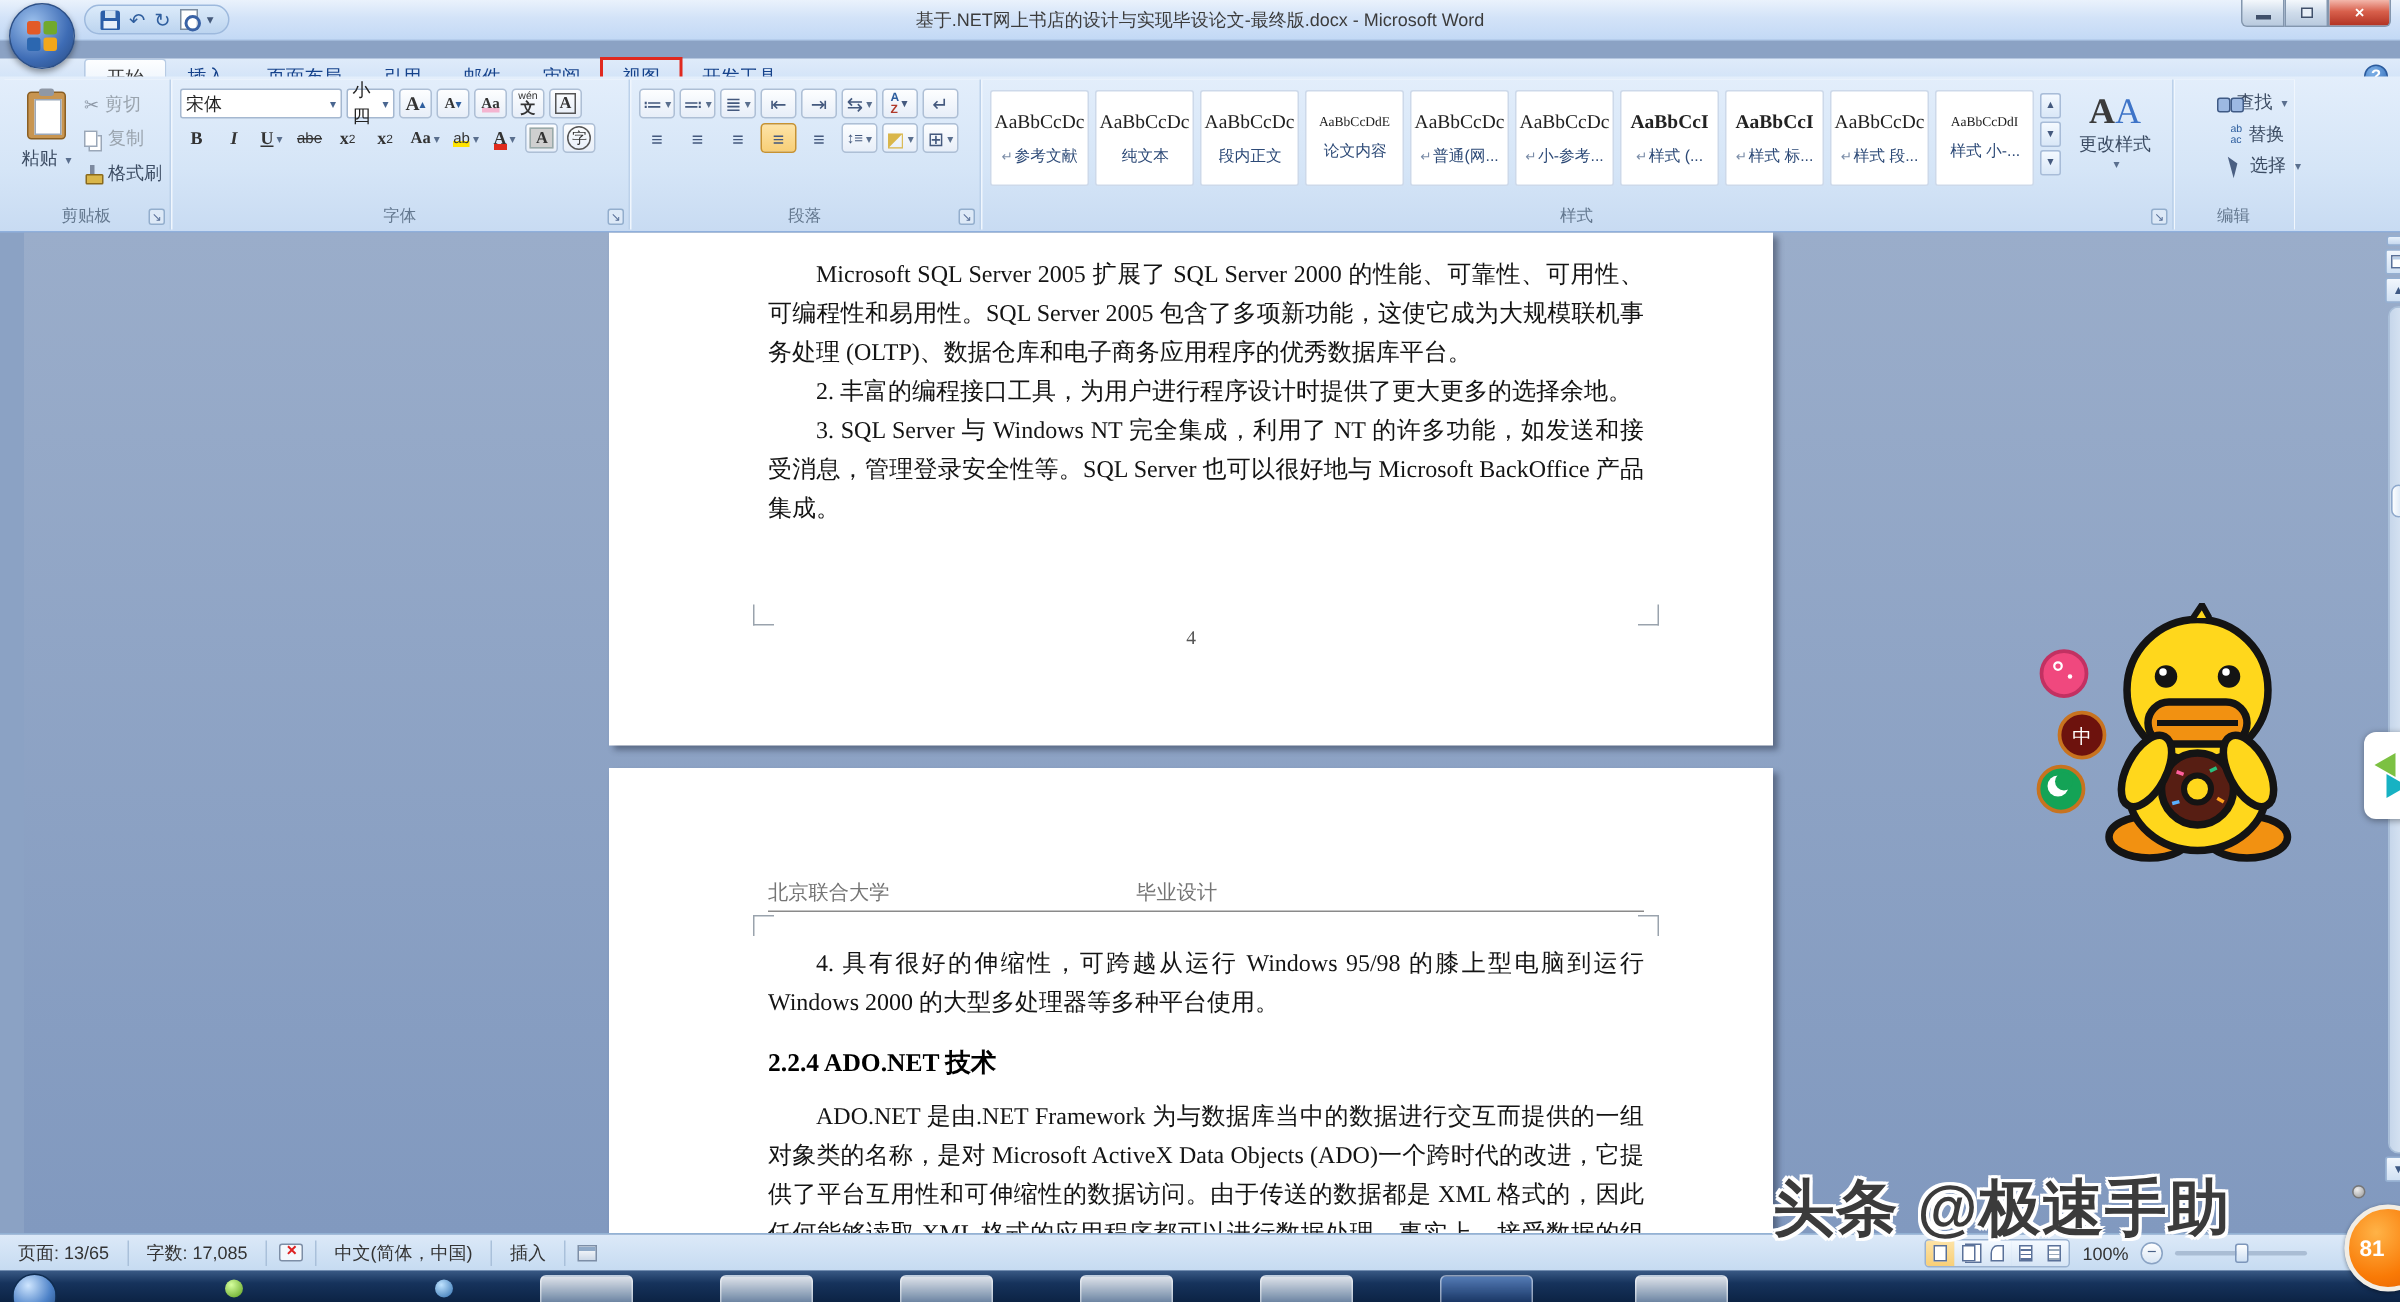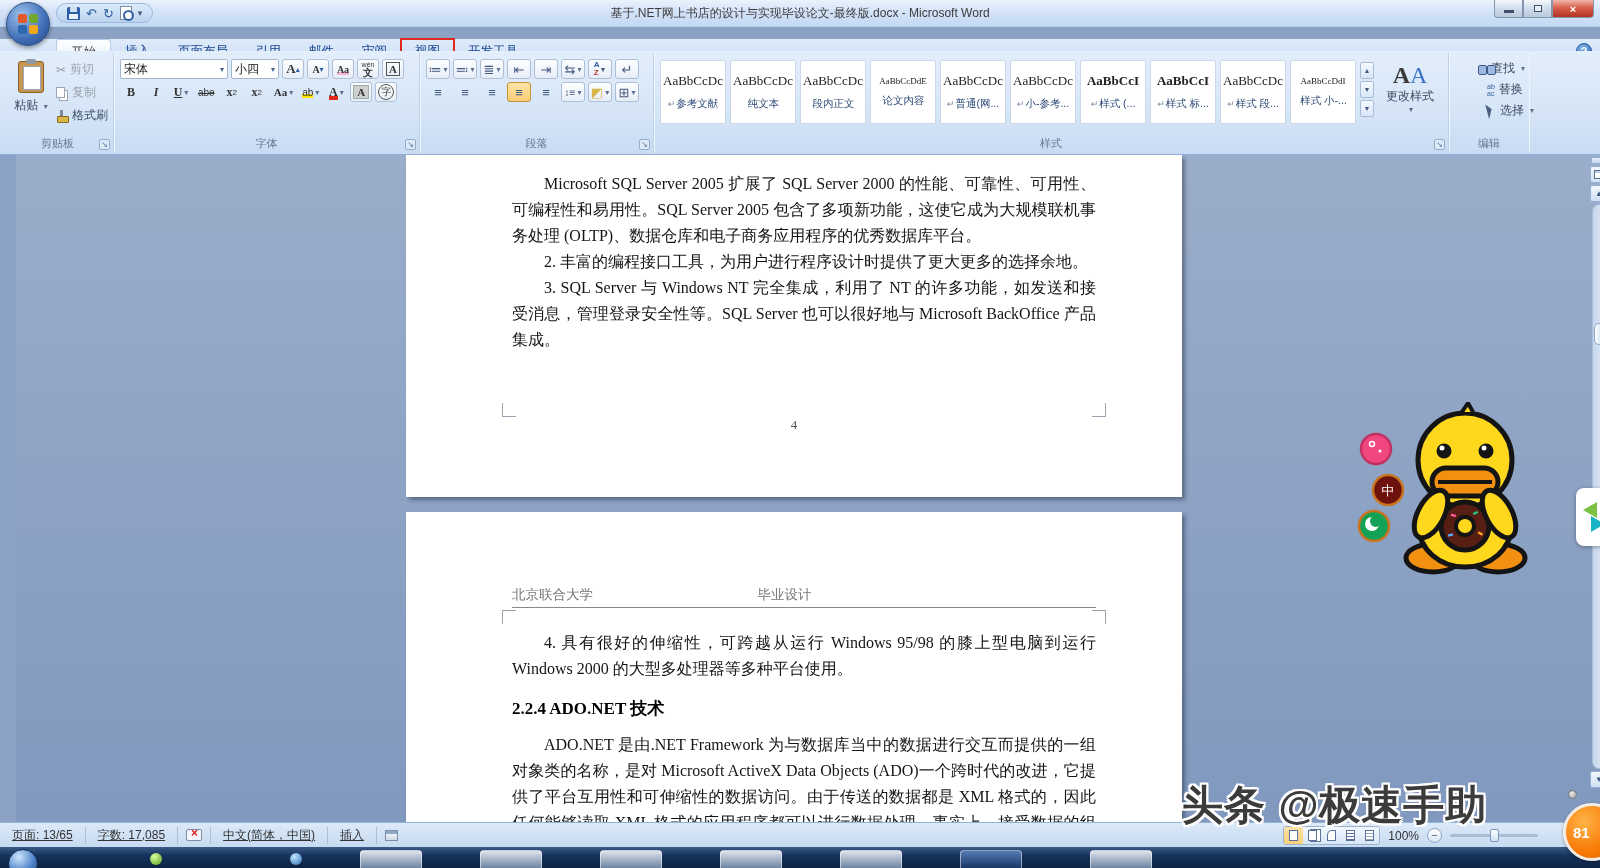--- a/index.html
+++ b/index.html
@@ -155,21 +155,21 @@
     border-radius:2px; font-size:8px; color:#3f5a85; display:flex; align-items:center; justify-content:center; }
   .ruler-ic { width:10px; height:9px; border:1px solid #5a7199; background:#fff; box-shadow:inset 0 2px 0 #b9cfe8; }
   .sc-track { width:14px; margin:2px auto 0; height:565px; background:linear-gradient(90deg,#c6d6ea,#dde9f6); border:1px solid #a9bfd9; border-radius:7px; position:relative; }
   .sc-thumb { position:absolute; left:1px; top:118px; width:10px; height:22px; background:linear-gradient(90deg,#fdfeff,#cfe0f3); border:1px solid #8fa9cc; border-radius:5px; }
 
   
   .statusbar { position:absolute; left:0; top:822px; width:1600px; height:25px;
     background:linear-gradient(#dce9f8,#c6dbf1); border-top:1px solid #93b2d4; display:flex; align-items:center;
     font-size:12px; color:#333; }
   .sb-sep { width:1px; height:17px; background:#a9c0da; margin:0 8px; }
-  .sb-item { padding:0 4px; white-space:nowrap;text-decoration:underline; }
+  .sb-item { padding:0 4px; white-space:nowrap; }
   .book-ic { width:16px; height:12px; background:#f4f8fc; border:1px solid #7d8ea6; border-radius:2px; position:relative; }
   .book-ic:before { content:"×"; position:absolute; left:4px; top:-4px; color:#d22; font-size:12px; font-weight:bold; }
   .macro-ic { width:13px; height:11px; border:1px solid #7d8ea6; background:linear-gradient(#fff,#cdd9e8); box-shadow:inset 0 3px 0 #8fa9c7; }
   .sb-right { position:absolute; right:58px; top:0; height:25px; display:flex; align-items:center; gap:4px; }
   .view-btns { display:flex; border:1px solid #9ab2d0; border-radius:3px; overflow:hidden; }
   .vb { width:19px; height:17px; background:linear-gradient(#f4f9ff,#d6e5f5); display:flex; align-items:center; justify-content:center; }
   .vb.active { background:linear-gradient(#fde3a7,#f8cf77); }
   .vb i { width:9px; height:11px; border:1px solid #5a7199; background:#fff; }
   .zoom-val { font-size:12px; color:#333; margin:0 4px; }
   .zminus { width:15px; height:15px; border-radius:50%; border:1px solid #8aa3c4; background:linear-gradient(#fff,#d9e6f4);
@@ -273,21 +273,21 @@
       <div class="grp-label">剪贴板</div>
       <div class="launcher">↘</div>
     </div>
 
     <div class="grp fontg">
       <div class="fg-row">
         <div class="combo" style="width:108px">
           <span>宋体</span>
             <span class="dd">▾</span>
         </div>
-        <div class="combo" style="width:48px">
+        <div class="combo" style="width:32px">
           <span>小四</span>
             <span class="dd">▾</span>
         </div>
         <div class="rbtn fbtn frame">
             <span class="gA" style="font-size:13px">A</span>
             <span style="font-size:8px;color:#2e5e9e">▴</span>
           </div>
         <div class="rbtn fbtn frame">
             <span class="gA" style="font-size:10px">A</span>
             <span style="font-size:8px;color:#2e5e9e">▾</span>

